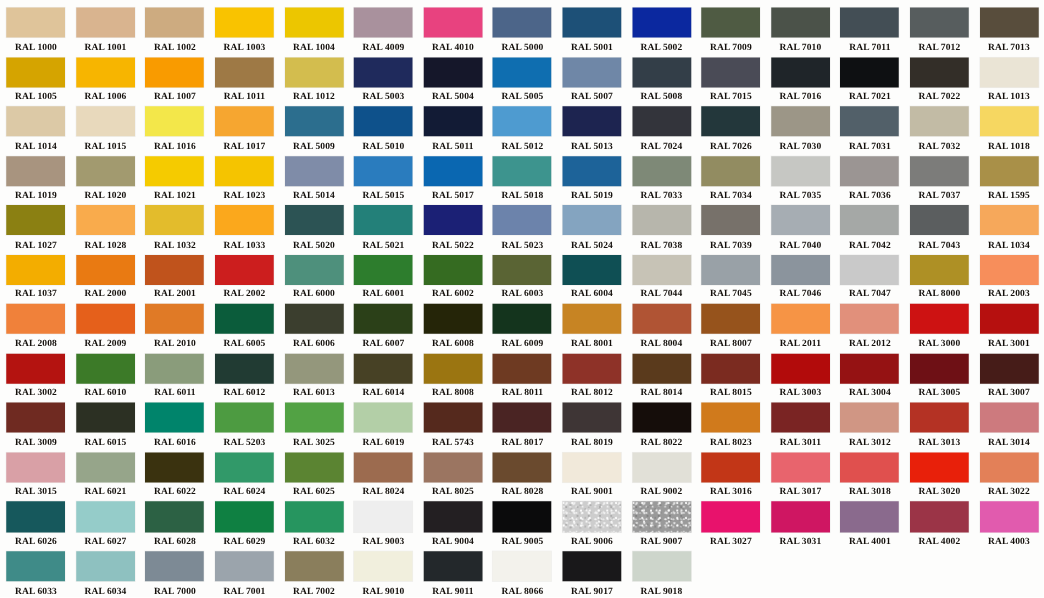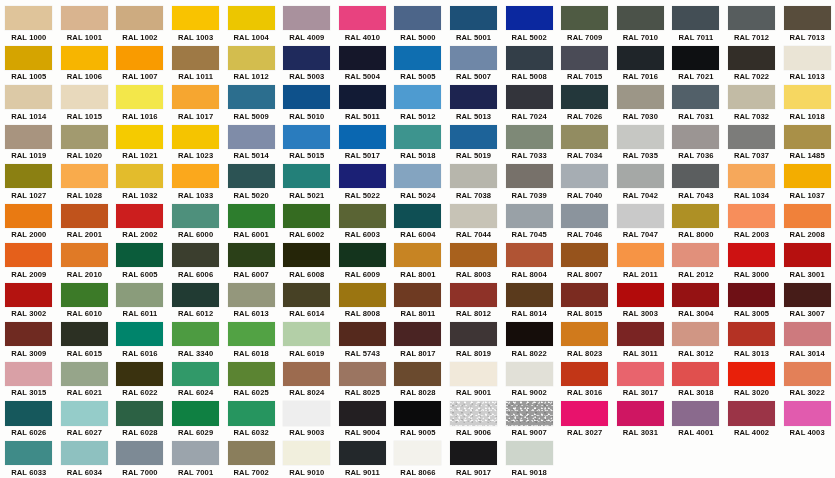--- a/index.html
+++ b/index.html
@@ -6,21 +6,21 @@
     margin: 0;
     padding: 0;
     background: #ffffff;
   }
   #chart-root {
     width: 835px;
     height: 478px;
     background: #fdfdfc;
     position: relative;
     overflow: hidden;
-    font-family: Liberation Sans, sans-serif;
+    font-family: Liberation Serif, serif;
   }
   #swatch-grid {
     display: grid;
     grid-template-columns: repeat(15, 55.6px);
     grid-auto-rows: 39.55px;
     padding-top: 2px;
     padding-left: 1px;
   }
   .swatch-cell {
     position: relative;
@@ -293,21 +293,21 @@
       <div class="swatch-cell">
         <div class="swatch-chip" style="background-color: rgb(155, 149, 147);"></div>
         <div class="swatch-label">RAL 7036</div>
       </div>
       <div class="swatch-cell">
         <div class="swatch-chip" style="background-color: rgb(124, 124, 122);"></div>
         <div class="swatch-label">RAL 7037</div>
       </div>
       <div class="swatch-cell">
         <div class="swatch-chip" style="background-color: rgb(169, 144, 72);"></div>
-        <div class="swatch-label">RAL 1485</div>
+        <div class="swatch-label">RAL 1595</div>
       </div>
       <div class="swatch-cell">
         <div class="swatch-chip" style="background-color: rgb(139, 128, 18);"></div>
         <div class="swatch-label">RAL 1027</div>
       </div>
       <div class="swatch-cell">
         <div class="swatch-chip" style="background-color: rgb(249, 171, 76);"></div>
         <div class="swatch-label">RAL 1028</div>
       </div>
       <div class="swatch-cell">
@@ -324,20 +324,24 @@
       </div>
       <div class="swatch-cell">
         <div class="swatch-chip" style="background-color: rgb(35, 128, 121);"></div>
         <div class="swatch-label">RAL 5021</div>
       </div>
       <div class="swatch-cell">
         <div class="swatch-chip" style="background-color: rgb(27, 32, 117);"></div>
         <div class="swatch-label">RAL 5022</div>
       </div>
       <div class="swatch-cell">
+        <div class="swatch-chip" style="background-color: rgb(108, 131, 171);"></div>
+        <div class="swatch-label">RAL 5023</div>
+      </div>
+      <div class="swatch-cell">
         <div class="swatch-chip" style="background-color: rgb(132, 164, 192);"></div>
         <div class="swatch-label">RAL 5024</div>
       </div>
       <div class="swatch-cell">
         <div class="swatch-chip" style="background-color: rgb(183, 182, 172);"></div>
         <div class="swatch-label">RAL 7038</div>
       </div>
       <div class="swatch-cell">
         <div class="swatch-chip" style="background-color: rgb(119, 113, 106);"></div>
         <div class="swatch-label">RAL 7039</div>
@@ -448,24 +452,20 @@
       </div>
       <div class="swatch-cell">
         <div class="swatch-chip" style="background-color: rgb(20, 52, 29);"></div>
         <div class="swatch-label">RAL 6009</div>
       </div>
       <div class="swatch-cell">
         <div class="swatch-chip" style="background-color: rgb(199, 132, 35);"></div>
         <div class="swatch-label">RAL 8001</div>
       </div>
       <div class="swatch-cell">
-        <div class="swatch-chip" style="background-color: rgb(168, 97, 29);"></div>
-        <div class="swatch-label">RAL 8003</div>
-      </div>
-      <div class="swatch-cell">
         <div class="swatch-chip" style="background-color: rgb(176, 84, 52);"></div>
         <div class="swatch-label">RAL 8004</div>
       </div>
       <div class="swatch-cell">
         <div class="swatch-chip" style="background-color: rgb(150, 83, 28);"></div>
         <div class="swatch-label">RAL 8007</div>
       </div>
       <div class="swatch-cell">
         <div class="swatch-chip" style="background-color: rgb(246, 148, 69);"></div>
         <div class="swatch-label">RAL 2011</div>
@@ -549,25 +549,25 @@
       <div class="swatch-cell">
         <div class="swatch-chip" style="background-color: rgb(44, 48, 35);"></div>
         <div class="swatch-label">RAL 6015</div>
       </div>
       <div class="swatch-cell">
         <div class="swatch-chip" style="background-color: rgb(0, 132, 107);"></div>
         <div class="swatch-label">RAL 6016</div>
       </div>
       <div class="swatch-cell">
         <div class="swatch-chip" style="background-color: rgb(77, 155, 65);"></div>
-        <div class="swatch-label">RAL 3340</div>
+        <div class="swatch-label">RAL 5203</div>
       </div>
       <div class="swatch-cell">
         <div class="swatch-chip" style="background-color: rgb(82, 162, 68);"></div>
-        <div class="swatch-label">RAL 6018</div>
+        <div class="swatch-label">RAL 3025</div>
       </div>
       <div class="swatch-cell">
         <div class="swatch-chip" style="background-color: rgb(179, 207, 167);"></div>
         <div class="swatch-label">RAL 6019</div>
       </div>
       <div class="swatch-cell">
         <div class="swatch-chip" style="background-color: rgb(85, 41, 29);"></div>
         <div class="swatch-label">RAL 5743</div>
       </div>
       <div class="swatch-cell">

